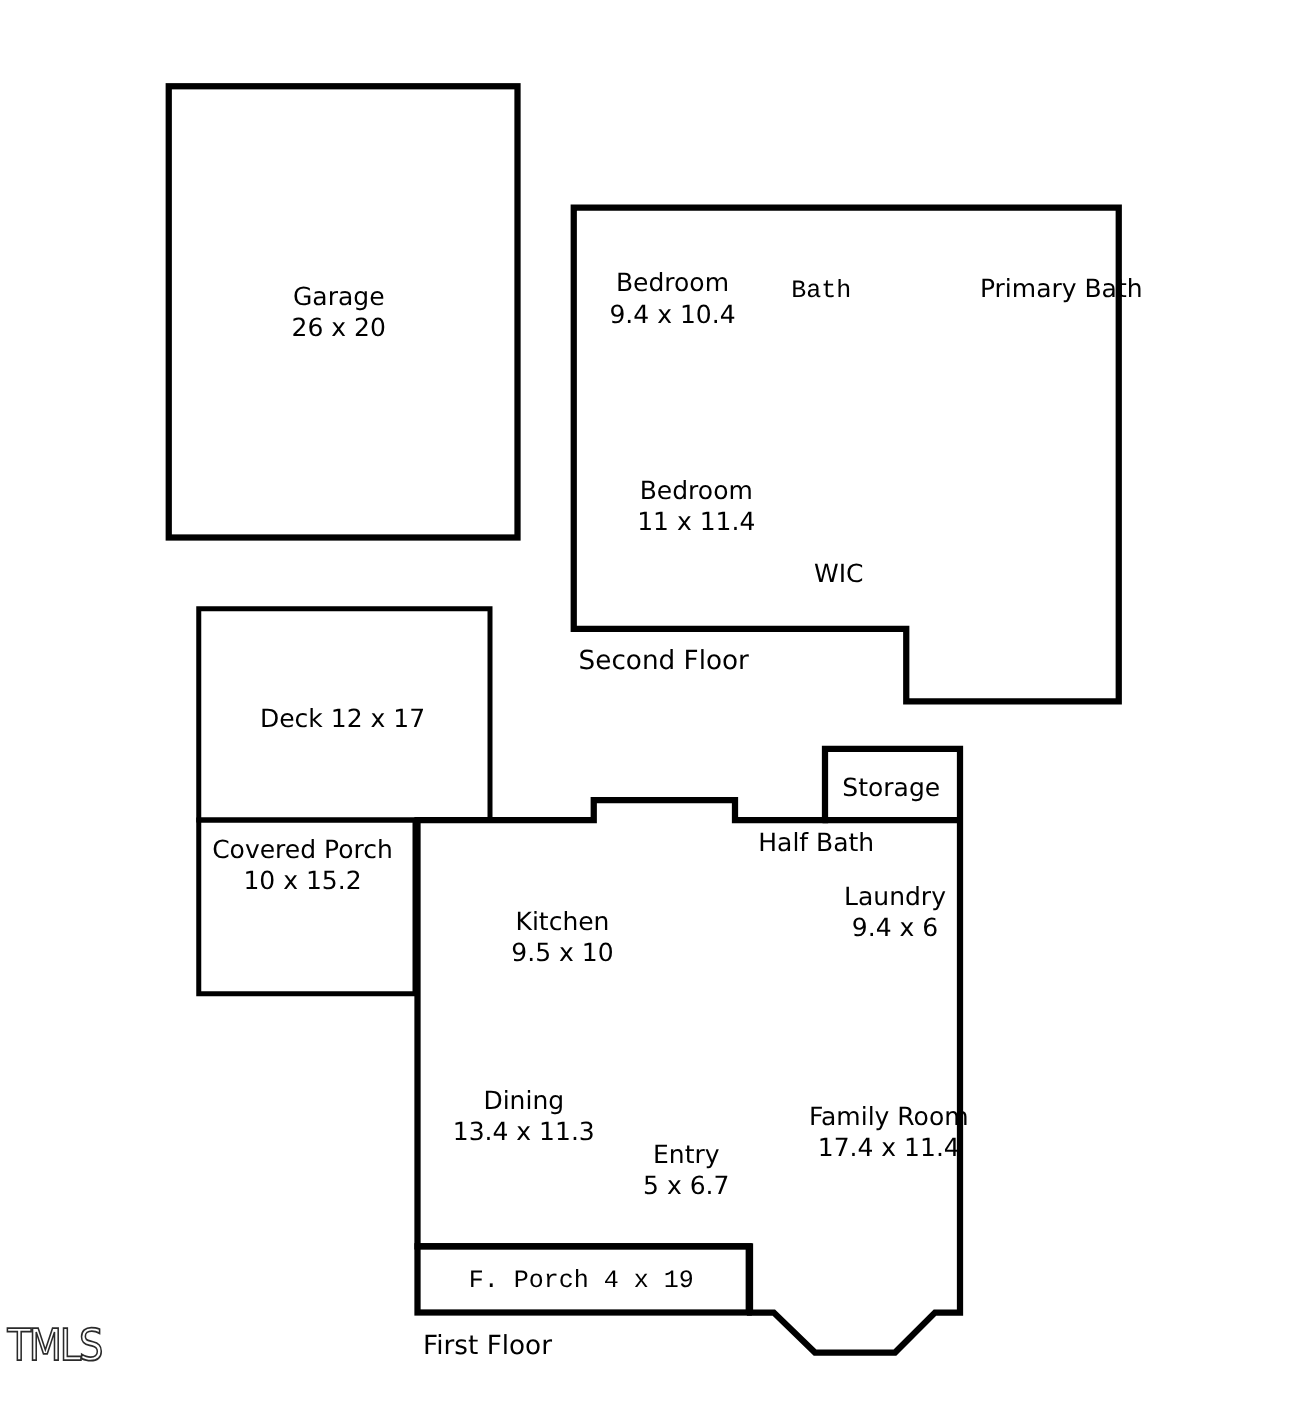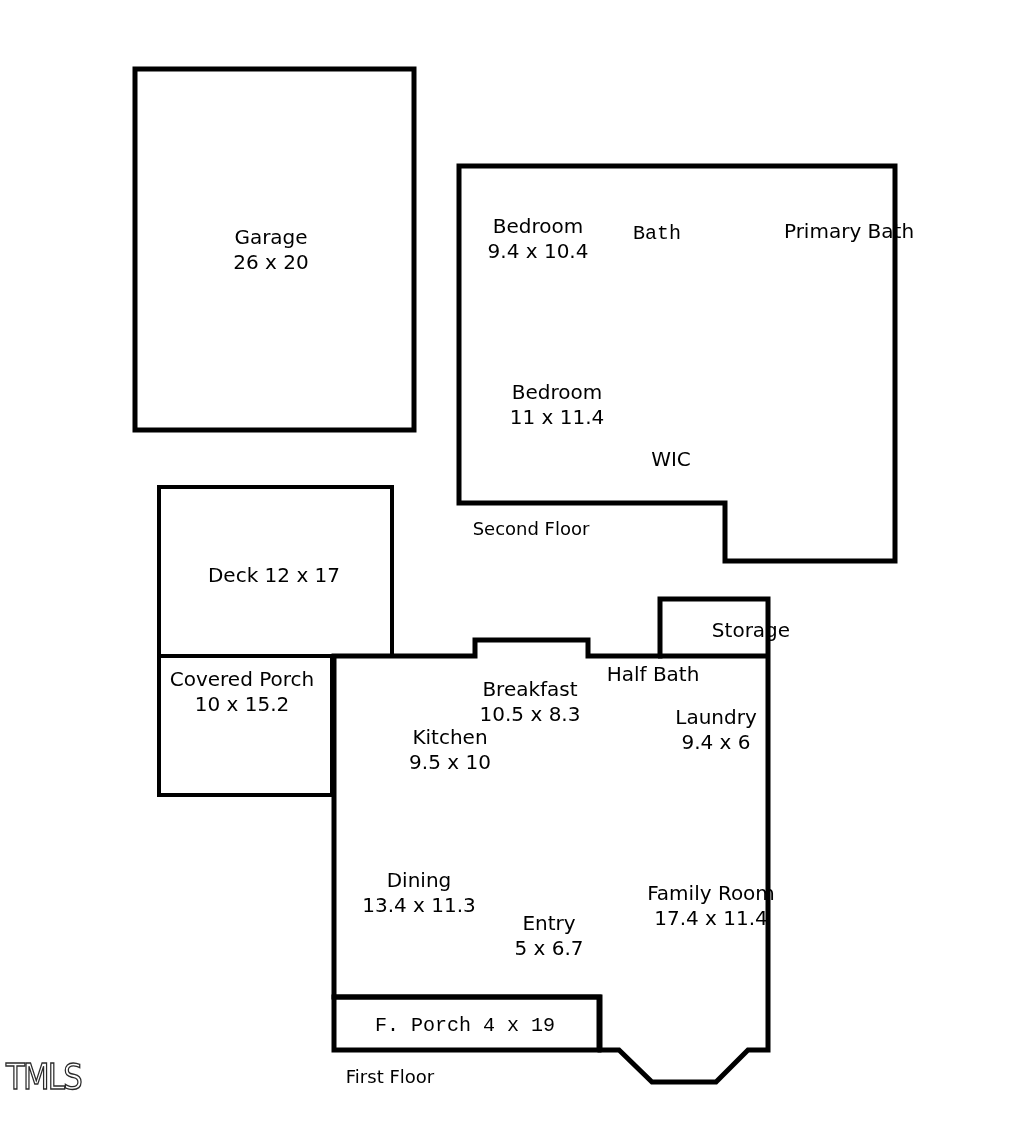--- a/index.html
+++ b/index.html
@@ -28,21 +28,21 @@
     text-align: center;
     font-size: 20px;
     line-height: 25px;
     color: #000000;
     white-space: nowrap;
     letter-spacing: 0px;
   }
   .caption {
     position: absolute;
     transform: translate(-50%, -50%);
-    font-size: 18px;
+    font-size: 21px;
     color: #000000;
     white-space: nowrap;
   }
   .watermark {
     position: absolute;
     left: 6px;
     top: 1077px;
     transform: translateY(-50%) scaleX(0.88);
     transform-origin: left center;
     font-size: 35px;
@@ -107,32 +107,28 @@
 
   <div class="label" style="left:274px; top:575px;">
     <div>Deck 12 x 17</div>
   </div>
 
   <div class="label" style="left:242px; top:692px;">
     <div>Covered Porch</div>
     <div>10 x 15.2</div>
   </div>
 
-  <div class="label" style="left:713px; top:630px;margin-left:38px;">
+  <div class="label" style="left:713px; top:630px;">
     <div>Storage</div>
   </div>
 
   <div class="label" style="left:653px; top:674px;">
     <div>Half Bath</div>
   </div>
 
-  <div class="label" style="left:530px; top:702px;">
-    <div>Breakfast</div>
-    <div>10.5 x 8.3</div>
-  </div>
 
   <div class="label" style="left:716px; top:730px;">
     <div>Laundry</div>
     <div>9.4 x 6</div>
   </div>
 
   <div class="label" style="left:418px; top:750px;margin-left:32px;">
     <div>Kitchen</div>
     <div>9.5 x 10</div>
   </div>

